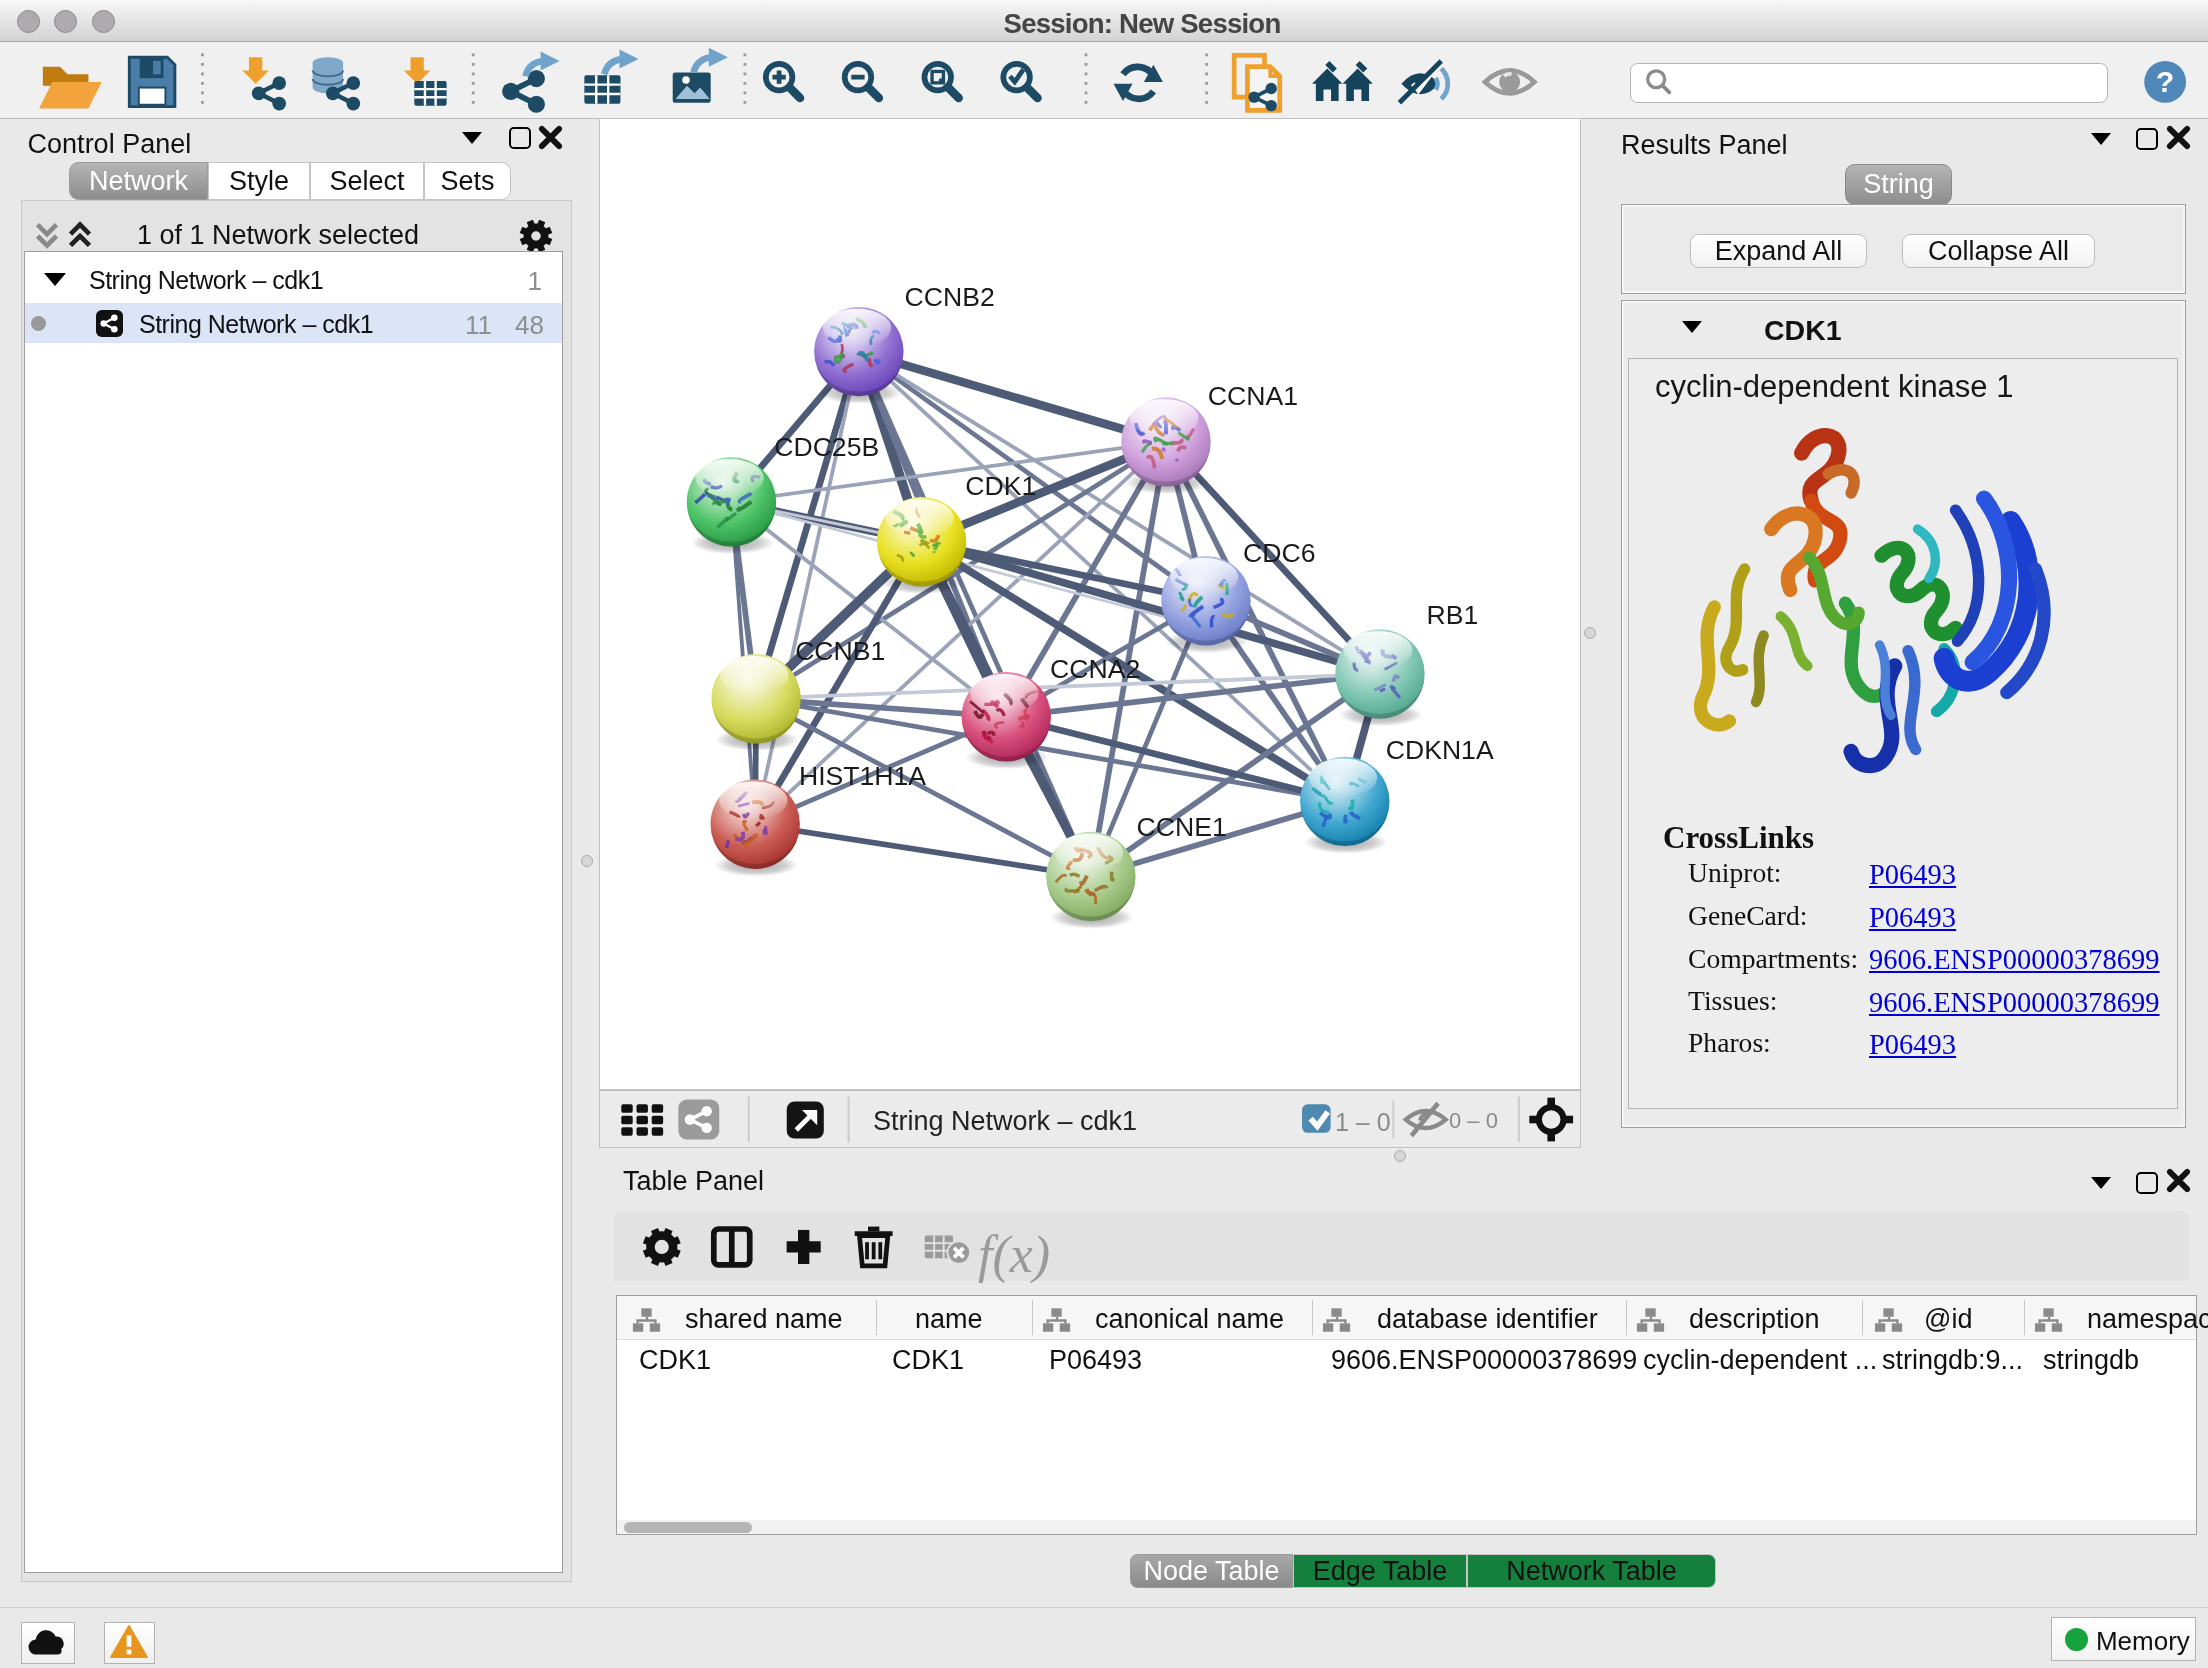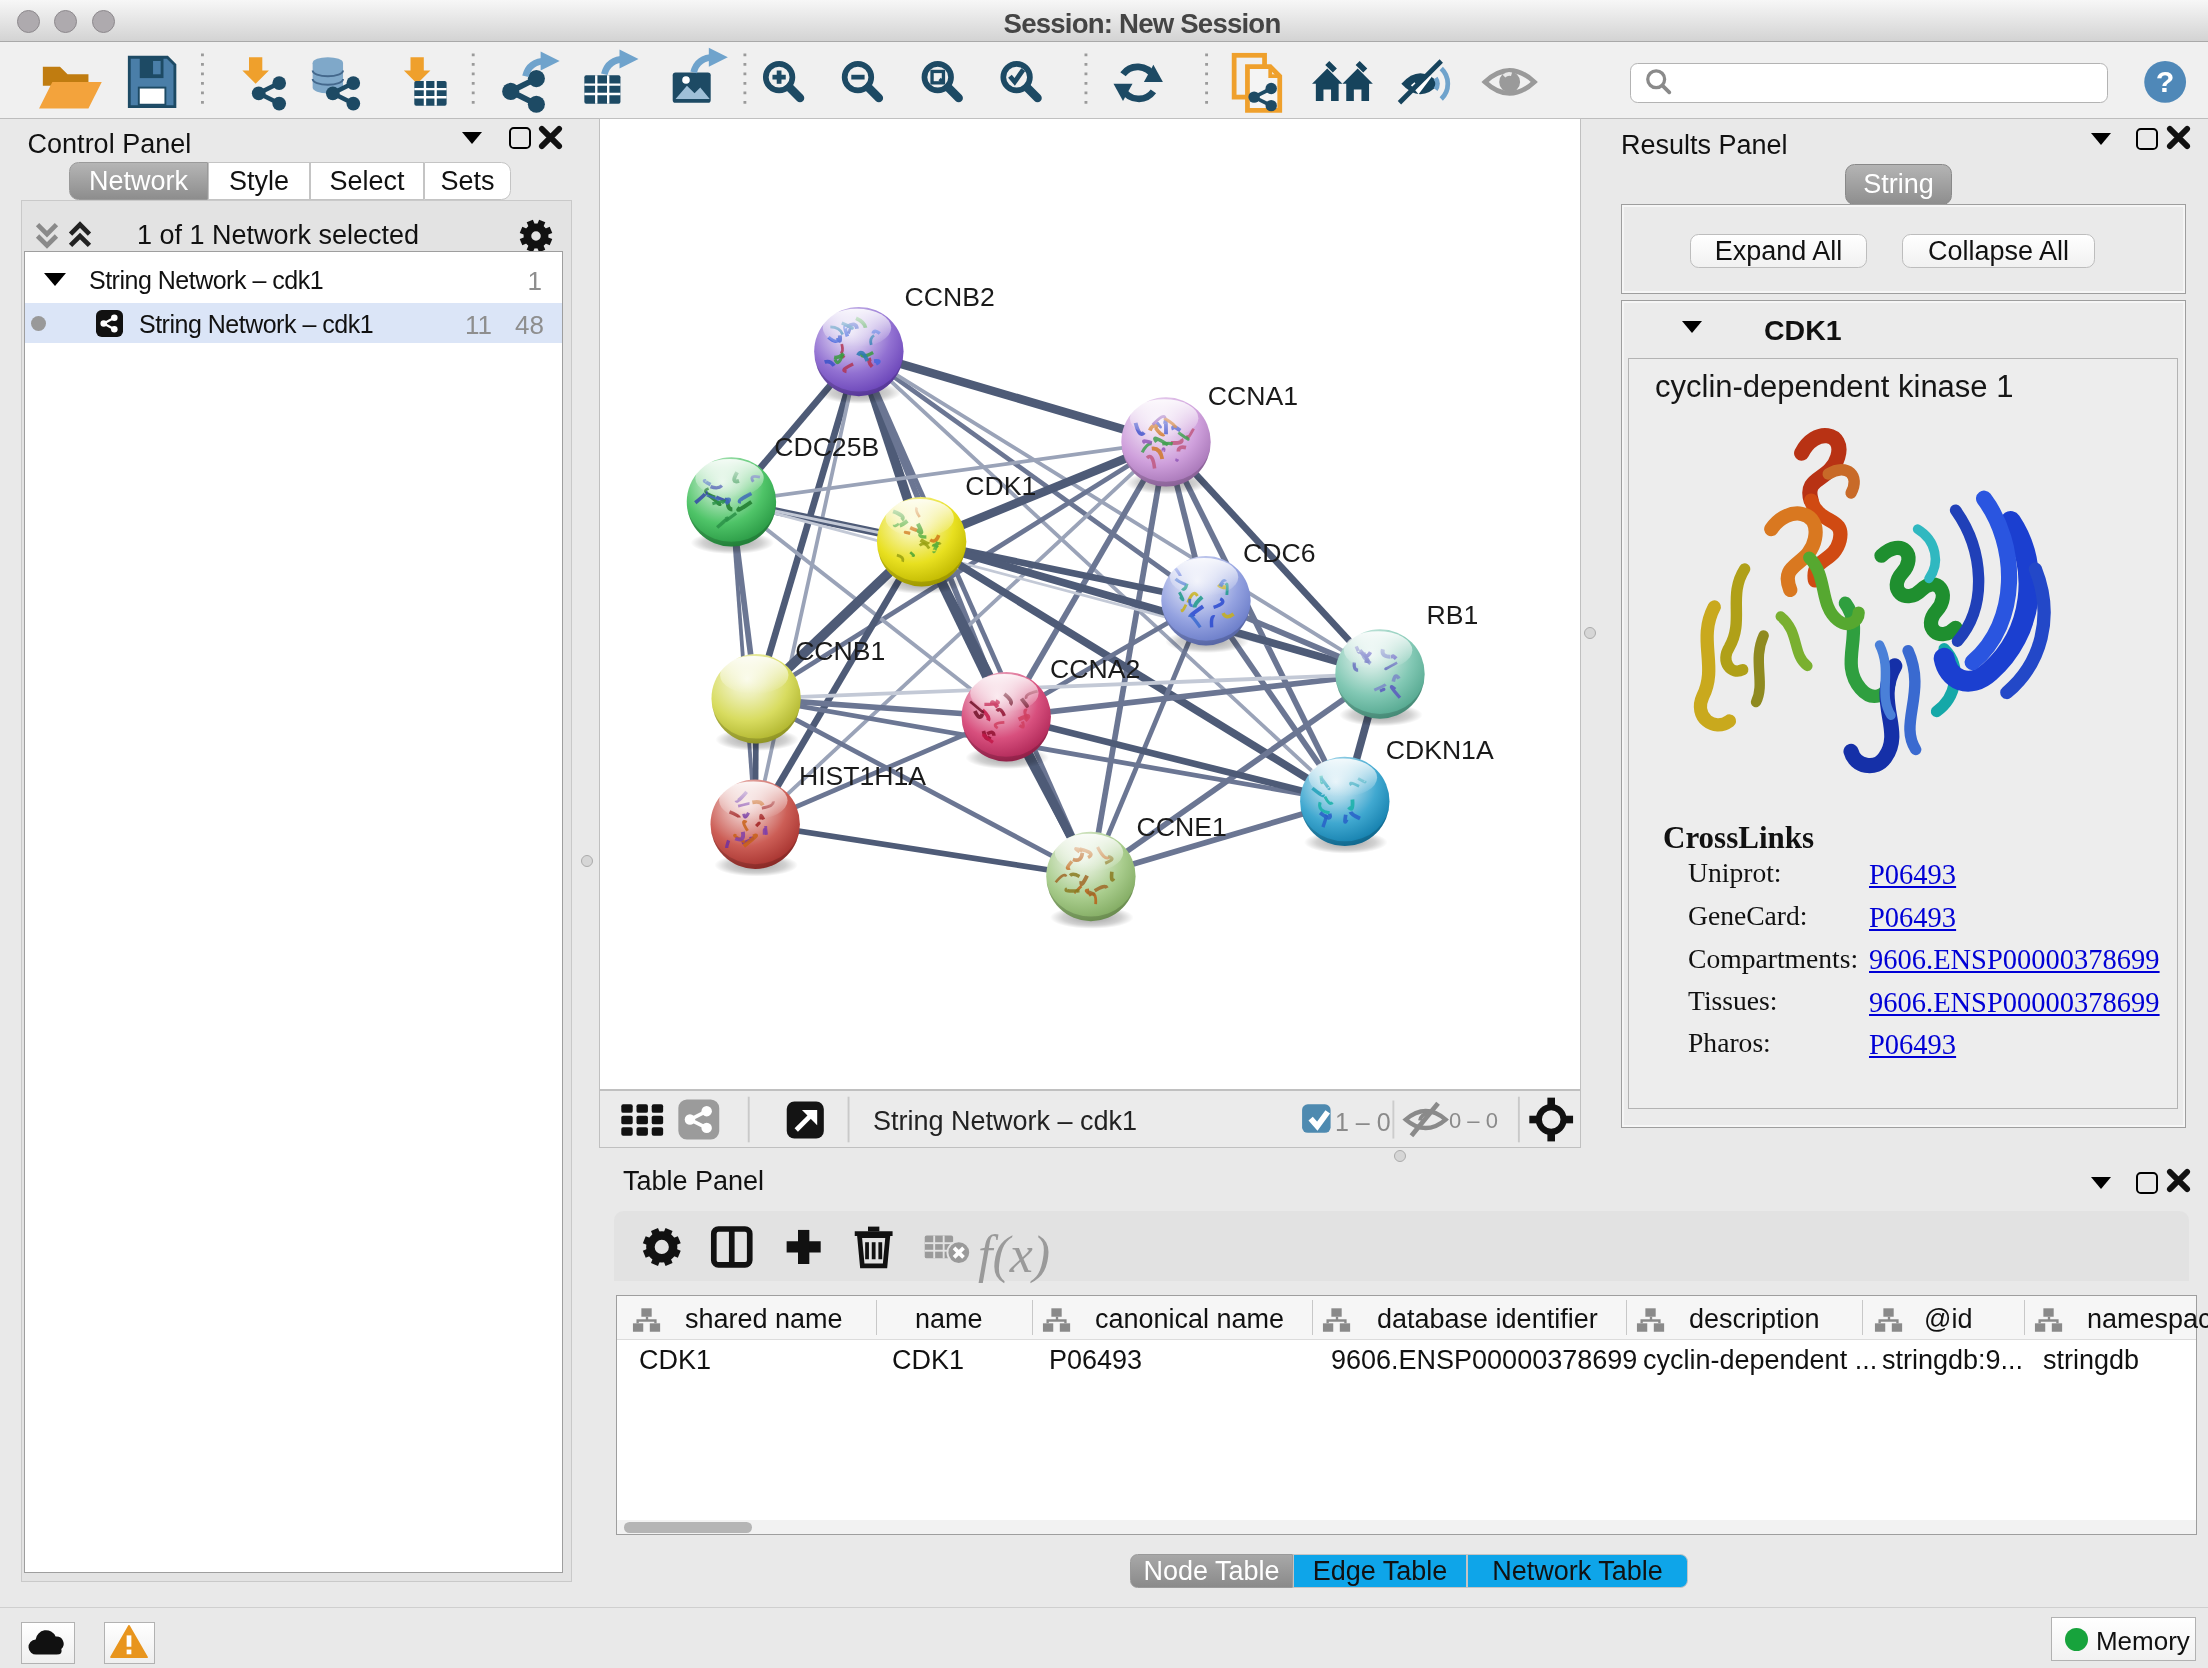--- a/index.html
+++ b/index.html
@@ -37,21 +37,21 @@
 .xl-link{font-size:28.5px;color:#0000d6;text-decoration:underline;}
 
 #tp-title{left:623px;top:1166px;font-size:27px;color:#111;}
 #tp-toolbar{left:614px;top:1211px;width:1575px;height:70px;background:#e2e2e2;border-radius:9.5px 9.5px 0 0;}
 #tp-table{left:616px;top:1295px;width:1581px;height:240px;background:#fff;border:1px solid #9e9e9e;box-sizing:border-box;}
 .th{font-size:27px;color:#111;top:7.6px;}
 .td{font-size:27px;color:#111;top:50px;}
 .colsep{top:3.8px;height:35px;width:1px;background:#c8c8c8;}
 #tp-scroll{left:617px;top:1520px;width:1579px;height:14.3px;background:#f2f2f2;}
 #tp-thumb{left:624px;top:1522px;width:128px;height:10.5px;background:#b5b5b5;border-radius:5.7px;}
-.bottab{top:1554px;height:34px;box-sizing:border-box;border:1px solid #c4c4c4;background:#0ea5e9;color:#111;font-size:27px;text-align:center;line-height:32px;}
+.bottab{top:1554px;height:34px;box-sizing:border-box;border:1px solid #c4c4c4;background:#15803d;color:#111;font-size:27px;text-align:center;line-height:32px;}
 
 #statusline{left:0;top:1607px;width:2208px;height:1px;background:#cfcfcf;}
 .statbtn{top:1622px;height:42px;background:linear-gradient(180deg,#fff,#efefef);border:1px solid #b2b2b2;box-sizing:border-box;}
 #memorybtn{left:2051px;top:1617px;width:145px;height:44px;background:linear-gradient(180deg,#fff,#f2f2f2);border:1px solid #b2b2b2;box-sizing:border-box;font-size:26px;color:#111;}
 .dot{border-radius:50%;background:#d6d6d6;border:1px solid #ababab;width:12.4px;height:12.4px;box-sizing:border-box;}
 </style>
 </head>
 <body>
 
 <div class="abs" id="titlebar"></div>
@@ -835,21 +835,21 @@
 <div class="abs td" style="left:892px;top:1345px;">CDK1</div>
 <div class="abs td" style="left:1049px;top:1345px;">P06493</div>
 <div class="abs td" style="left:1331px;top:1345px;">9606.ENSP00000378699</div>
 <div class="abs td" style="left:1643px;top:1345px;text-align:right;">cyclin-dependent ...</div>
 <div class="abs td" style="left:1882px;top:1345px;">stringdb:9...</div>
 <div class="abs td" style="left:2043px;top:1345px;">stringdb</div>
 <div class="abs" id="tp-scroll"></div>
 <div class="abs" id="tp-thumb"></div>
 <div class="abs bottab" style="left:1130px;width:163px;background:linear-gradient(180deg,#a8a8a8,#8a8a8a);color:#fff;border-color:#9a9a9a;border-radius:7.6px 0 0 7.6px;">Node Table</div>
 <div class="abs bottab" style="left:1293px;width:174px;">Edge Table</div>
-<div class="abs bottab" style="left:1467px;width:221px;border-radius:0 7.6px 7.6px 0;">Network Table</div>
+<div class="abs bottab" style="left:1467px;width:249px;border-radius:0 7.6px 7.6px 0;">Network Table</div>
 
 <div class="abs" id="statusline"></div>
 <div class="abs statbtn" style="left:21px;width:54px;"></div>
 <div class="abs" style="left:27px;top:1628px;"><svg width="42" height="28.5" viewBox="0 0 44 30">
       <path d="M10,28 a8,8 0 0 1 -1,-16 a11,11 0 0 1 21,-3 a7.5,7.5 0 0 1 6,13 q2,6 -5,6 Z" fill="#111"></path>
     </svg></div>
 <div class="abs statbtn" style="left:104px;width:51px;"></div>
 <div class="abs" style="left:110px;top:1625px;"><svg width="38" height="34" viewBox="0 0 40 36">
       <path d="M20,1 L39,34 H1 Z" fill="#e8951e" stroke="#e8951e" stroke-linejoin="round" stroke-width="2"></path>
       <rect x="17.5" y="11" width="5" height="12" fill="#fff"></rect>

